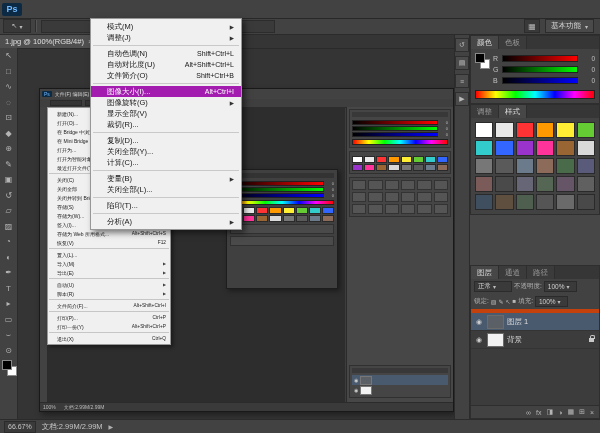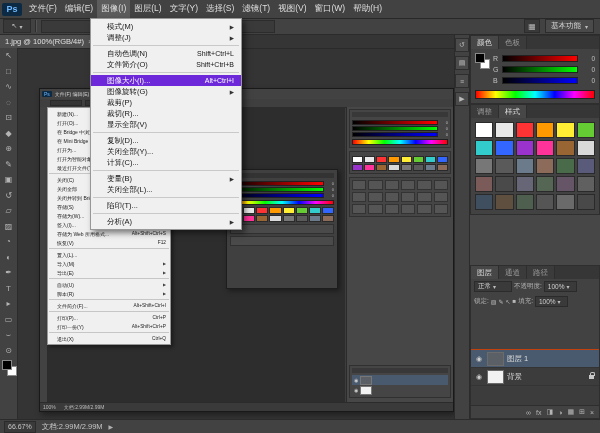--- a/index.html
+++ b/index.html
@@ -131,21 +131,21 @@
   .sw{height:14px;border:1px solid #2a2a2a;}
   .pspacer{flex:1;}
   .layers{display:flex;flex-direction:column;height:152px;}
   .blendrow,.lockrow{display:flex;align-items:center;gap:2px;padding:2px 3px;}
   .field{background:#3a3a3a;border:1px solid #2b2b2b;height:11px;display:flex;align-items:center;
     font-size:6.5px;color:#cfcfcf;padding:0 3px;box-sizing:border-box;gap:2px;white-space:nowrap;}
   .blend{width:38px;}
   .opa,.fill{width:33px;}
   .lbl{font-size:6.5px;color:#b0b0b0;white-space:nowrap;}
   .lockicons{display:flex;gap:2px;font-size:6px;color:#b8b8b8;}
-  .lrows{flex:1;background:#3c3c3c;border-top:1px solid #c2410c;overflow:hidden;margin-top:40px;}
+  .lrows{flex:1;background:#3c3c3c;border-top:4px solid #c2410c;overflow:hidden;}
   .lrow{display:flex;align-items:center;height:17px;border-bottom:1px solid #343434;
     padding:0 3px;gap:3px;font-size:7.5px;color:#dddddd;white-space:nowrap;}
   .lrow.selected{background:#4a5a6e;}
   .leye{width:10px;font-size:7px;color:#cccccc;text-align:center;}
   .lthumb{width:15px;height:12px;border:1px solid #6b6b6b;}
   .lockpad{margin-left:auto;width:5px;height:4px;background:#c9c9c9;position:relative;margin-right:2px;}
   .lockpad::before{content:"";position:absolute;top:-3px;left:0.5px;width:3px;height:3px;
     border:1px solid #c9c9c9;border-bottom:none;border-radius:2px 2px 0 0;}
   .lbottom{display:flex;justify-content:flex-end;align-items:center;gap:5px;padding:2px 5px;
     border-top:1px solid #2e2e2e;font-size:7px;color:#b5b5b5;}
@@ -157,45 +157,33 @@
   .zoom-box{background:#3a3a3a;border:1px solid #2b2b2b;padding:0 3px;height:10px;line-height:10px;
     font-size:7px;color:#c6c6c6;}
   .doc-info{font-size:7.5px;color:#c6c6c6;white-space:nowrap;}
   .st-arrow{font-size:6px;color:#b0b0b0;}
 
   
   .dropdown{position:absolute;left:90px;top:18px;width:150px;background:#f0f0f0;
     border:1px solid #979797;box-shadow:3px 3px 6px rgba(0,0,0,.5);padding:2px 0;z-index:50;}
   .mi-row{display:flex;align-items:center;height:11px;padding:0 7px 0 16px;font-size:7.5px;
     color:#141414;white-space:nowrap;}
-  .mi-row.hl{background:#6d28d9;color:#ffffff;}
+  .mi-row.hl{background:#a21caf;color:#ffffff;}
   .mi-row.hl .mi-shortcut,.mi-row.hl .mi-arrow{color:#ffffff;}
   .mi-shortcut{margin-left:auto;font-size:7px;color:#141414;padding-left:12px;}
   .mi-arrow{margin-left:auto;font-size:5.5px;color:#333333;}
   .mi-sep{border-top:1px solid #c9c9c9;margin:2px 2px;}
 </style>
 </head>
 <body>
 
 <div class="app">
 
   <div class="menubar">
     <div class="ps-logo">Ps</div>
-    <div class="menubar-items" id="menubar-items">
-        <div class="menu-item">文件(F)</div>
-        <div class="menu-item">编辑(E)</div>
-        <div class="menu-item active">图像(I)</div>
-        <div class="menu-item">图层(L)</div>
-        <div class="menu-item">文字(Y)</div>
-        <div class="menu-item">选择(S)</div>
-        <div class="menu-item">滤镜(T)</div>
-        <div class="menu-item">视图(V)</div>
-        <div class="menu-item">窗口(W)</div>
-        <div class="menu-item">帮助(H)</div>
-      </div>
   </div>
 
   <div class="optionsbar">
     <div class="opt-tool">
       <span id="opt-tool-glyph">↖</span>
       <span class="caret">▾</span>
     </div>
     <div class="opt-sep"></div>
     <div class="opt-box w60"></div>
     <div class="opt-box w90"></div>
@@ -627,40 +615,41 @@
       <div class="mi-row">
         <span>调整(J)</span>
         <span class="mi-arrow">▶</span>
       </div>
       <div class="mi-sep"></div>
       <div class="mi-row">
         <span>自动色调(N)</span>
         <span class="mi-shortcut">Shift+Ctrl+L</span>
       </div>
       <div class="mi-row">
+        <span>自动对比度(U)</span>
+        <span class="mi-shortcut">Alt+Shift+Ctrl+L</span>
+      </div>
+      <div class="mi-row">
         <span>文件简介(O)</span>
         <span class="mi-shortcut">Shift+Ctrl+B</span>
       </div>
       <div class="mi-sep"></div>
       <div class="mi-row hl">
         <span>图像大小(I)...</span>
         <span class="mi-shortcut">Alt+Ctrl+I</span>
       </div>
       <div class="mi-row">
         <span>图像旋转(G)</span>
         <span class="mi-arrow">▶</span>
       </div>
       <div class="mi-row">
-        <span>裁剪(P)</span>
+        <span>显示全部(V)</span>
       </div>
       <div class="mi-row">
         <span>裁切(R)...</span>
-      </div>
-      <div class="mi-row">
-        <span>显示全部(V)</span>
       </div>
       <div class="mi-sep"></div>
       <div class="mi-row">
         <span>复制(D)...</span>
       </div>
       <div class="mi-row">
         <span>关闭全部(Y)...</span>
       </div>
       <div class="mi-row">
         <span>计算(C)...</span>

